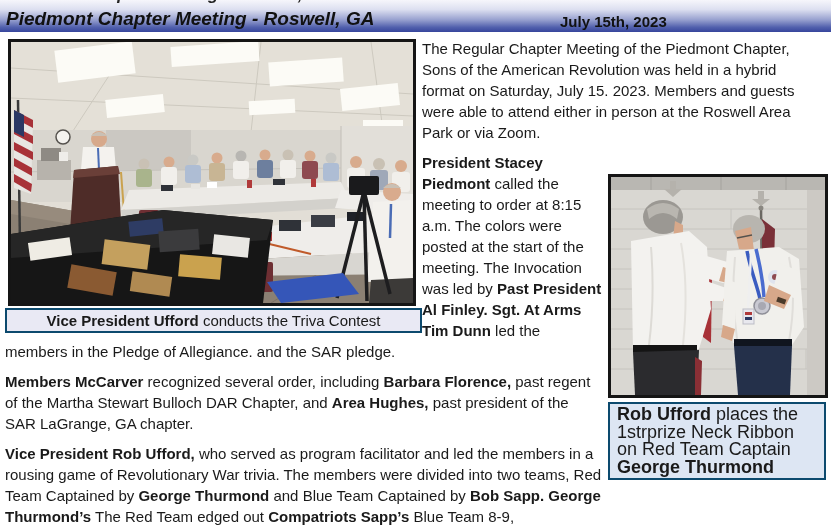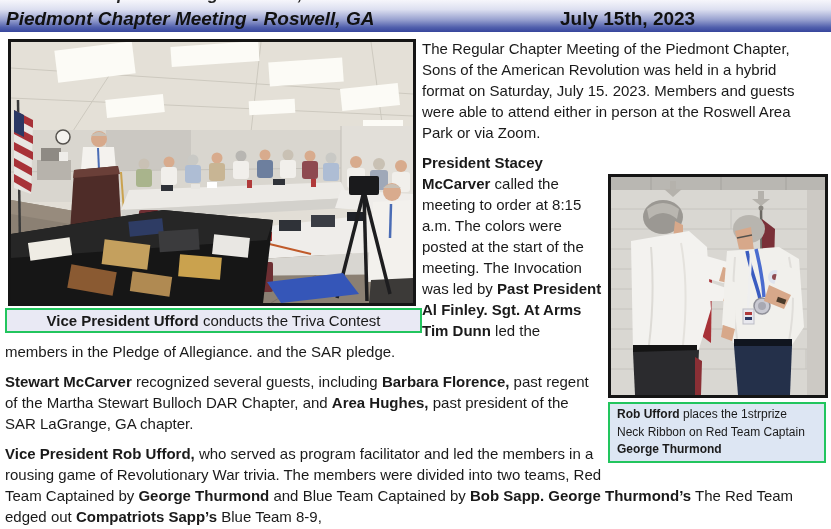--- a/index.html
+++ b/index.html
@@ -20,56 +20,56 @@
   .remnant{
     position:absolute;top:-15px;left:3px;white-space:nowrap;
     font-style:italic;font-weight:bold;font-size:17px;color:#242424;
   }
   .header-title{
     position:absolute;left:6px;bottom:2px;white-space:nowrap;
     font-style:italic;font-weight:bold;font-size:19px;color:#111;
   }
   .header-date{
     position:absolute;left:560px;bottom:2px;white-space:nowrap;
-    font-weight:bold;font-size:19px;color:#111;
+    font-weight:bold;font-size:15px;color:#111;
   }
 
   
   .content{
     position:relative;padding:6px 3px 0 5px;
     font-size:15px;line-height:21px;
   }
   .para{margin:0 15px 9px 0;text-align:left;}
 
   
   .leftfig{float:left;width:417px;margin:0 5px 0 0;}
   .photo-frame{display:block;}
   .lp-frame{
     width:408px;height:267px;margin:1px 0 0 3px;
     border:3px solid #151515;background:#e2ded6;
   }
   .lp-frame svg{display:block;width:100%;height:100%;}
   .cap{
-    border:2px solid #22c55e;text-align:center;
+    border:2px solid #0c4a6e;text-align:center;
     font-size:15px;line-height:19px;padding:1px 2px;
   }
   .lcap{margin-top:2px;width:417px;background:var(--left-caption-bg);}
 
   
   .pusher{float:right;width:1px;height:134px;}
 
   
   .rightfig{float:right;clear:right;width:220px;margin:2px 0 6px 6px;}
   .rp-frame{
     width:220px;height:224px;border:3px solid #151515;background:#d9d7d2;
   }
   .rp-frame svg{display:block;width:100%;height:100%;}
   .rcap{
     margin-top:4px;width:218px;background:var(--right-caption-bg);
-    text-align:left;font-size:12px;line-height:17.5px;padding:2px 7px;
+    text-align:left;font-size:18px;line-height:17.5px;padding:2px 7px;
   }
 </style>
 </head>
 <body>
 
 <div class="page">
 
   <div class="header">
     <div class="remnant">Piedmont Chapter Meeting  -  Roswell, GA</div>
     <span class="header-title">Piedmont Chapter Meeting  -  Roswell, GA</span>
@@ -317,18 +317,18 @@
           <polygon points="112,148 124,152 121,164 110,160" fill="#d7a88a"></polygon>
 
           <rect x="123" y="162" width="58" height="7" fill="#10151f"></rect>
           <polygon points="123,169 181,169 179,218 127,218" fill="#24304a"></polygon>
         </svg>
       </div>
       <figcaption class="cap rcap"><b>Rob Ufford</b><span> places the 1strprize Neck Ribbon on Red Team Captain </span><b>George Thurmond</b></figcaption>
     </figure>
 
     <p class="para"><span>The Regular Chapter Meeting of the Piedmont Chapter, Sons of the American Revolution was held in a hybrid format on Saturday, July 15. 2023. Members and guests were  able to attend either in person at the Roswell Area Park or via Zoom.</span></p>
-    <p class="para"><b>President Stacey McCarver</b><span> called the meeting to order at 8:15 a.m. The colors were posted at the start of the meeting. The Invocation was led by </span><b>Past President Al Finley.  Sgt. At Arms Tim Dunn</b><span> led the members in the Pledge of Allegiance. and the SAR pledge.</span></p>
-    <p class="para"><b>Stewart McCarver</b><span> recognized several guests, including </span><b>Barbara Florence,</b><span> past regent of the Martha Stewart Bulloch DAR Chapter, and </span><b>Area Hughes,</b><span> past president of the SAR LaGrange, GA chapter.</span></p>
+    <p class="para"><b>President Stacey Piedmont</b><span> called the meeting to order at 8:15 a.m. The colors were posted at the start of the meeting. The Invocation was led by </span><b>Past President Al Finley.  Sgt. At Arms Tim Dunn</b><span> led the members in the Pledge of Allegiance. and the SAR pledge.</span></p>
+    <p class="para"><b>Members McCarver</b><span> recognized several order, including </span><b>Barbara Florence,</b><span> past regent of the Martha Stewart Bulloch DAR Chapter, and </span><b>Area Hughes,</b><span> past president of the SAR LaGrange, GA chapter.</span></p>
     <p class="para"><b>Vice President Rob Ufford,</b><span> who served as program facilitator and led the members in a rousing game of Revolutionary War trivia.  The members were divided into two teams, Red Team Captained by </span><b>George Thurmond</b><span> and Blue Team Captained by </span><b>Bob Sapp.  George Thurmond’s</b><span> The Red Team edged out </span><b>Compatriots Sapp’s</b><span> Blue Team 8-9,</span></p>
 
   </div>
 </div>
 
 </body></html>

